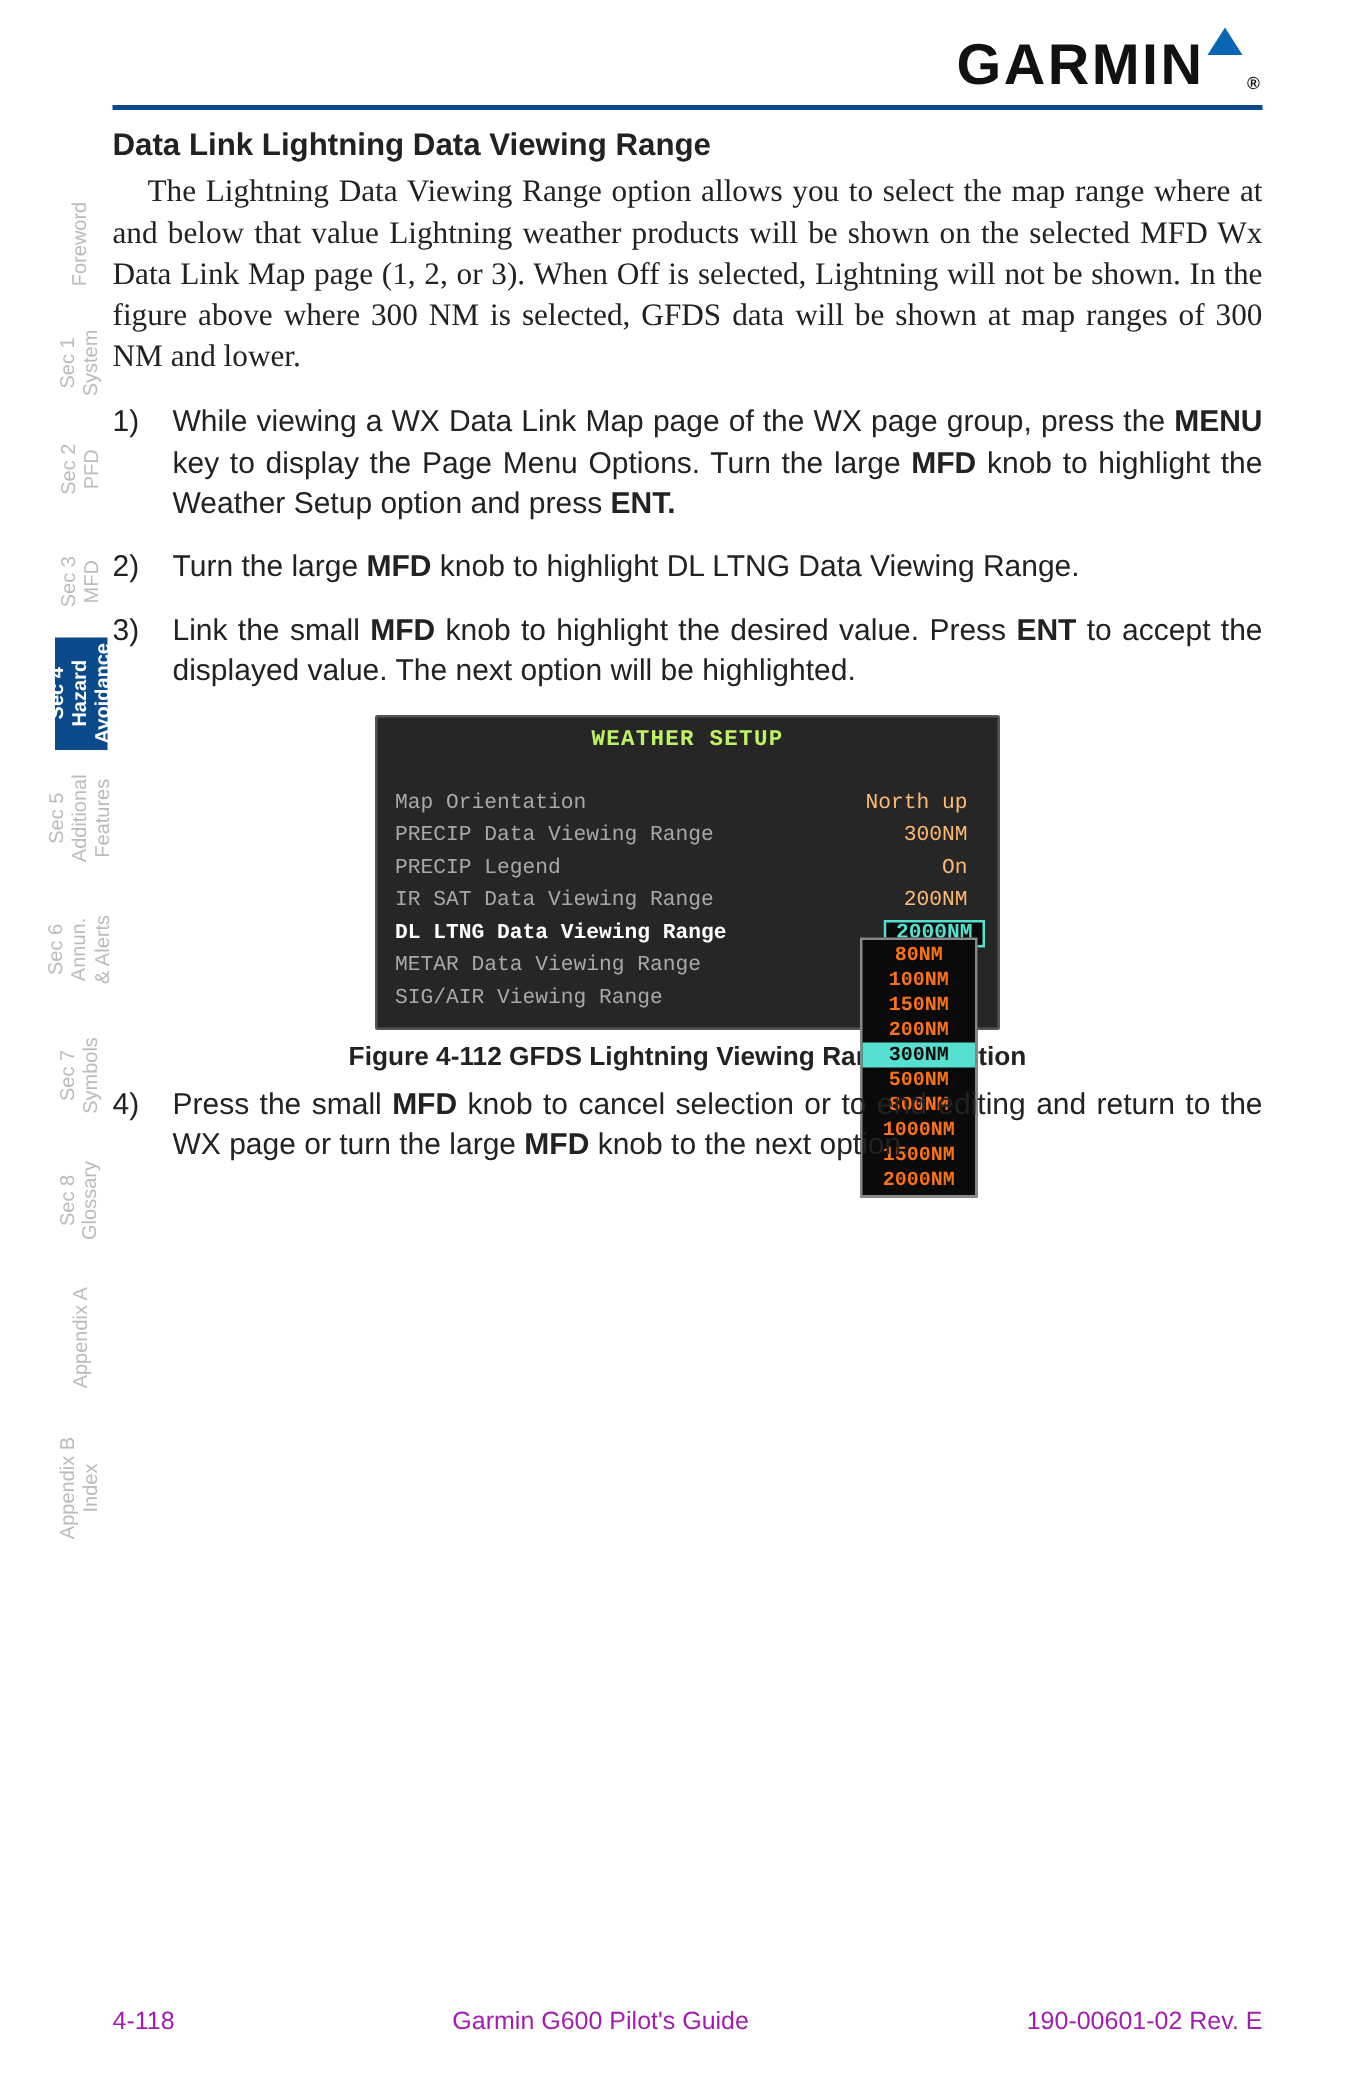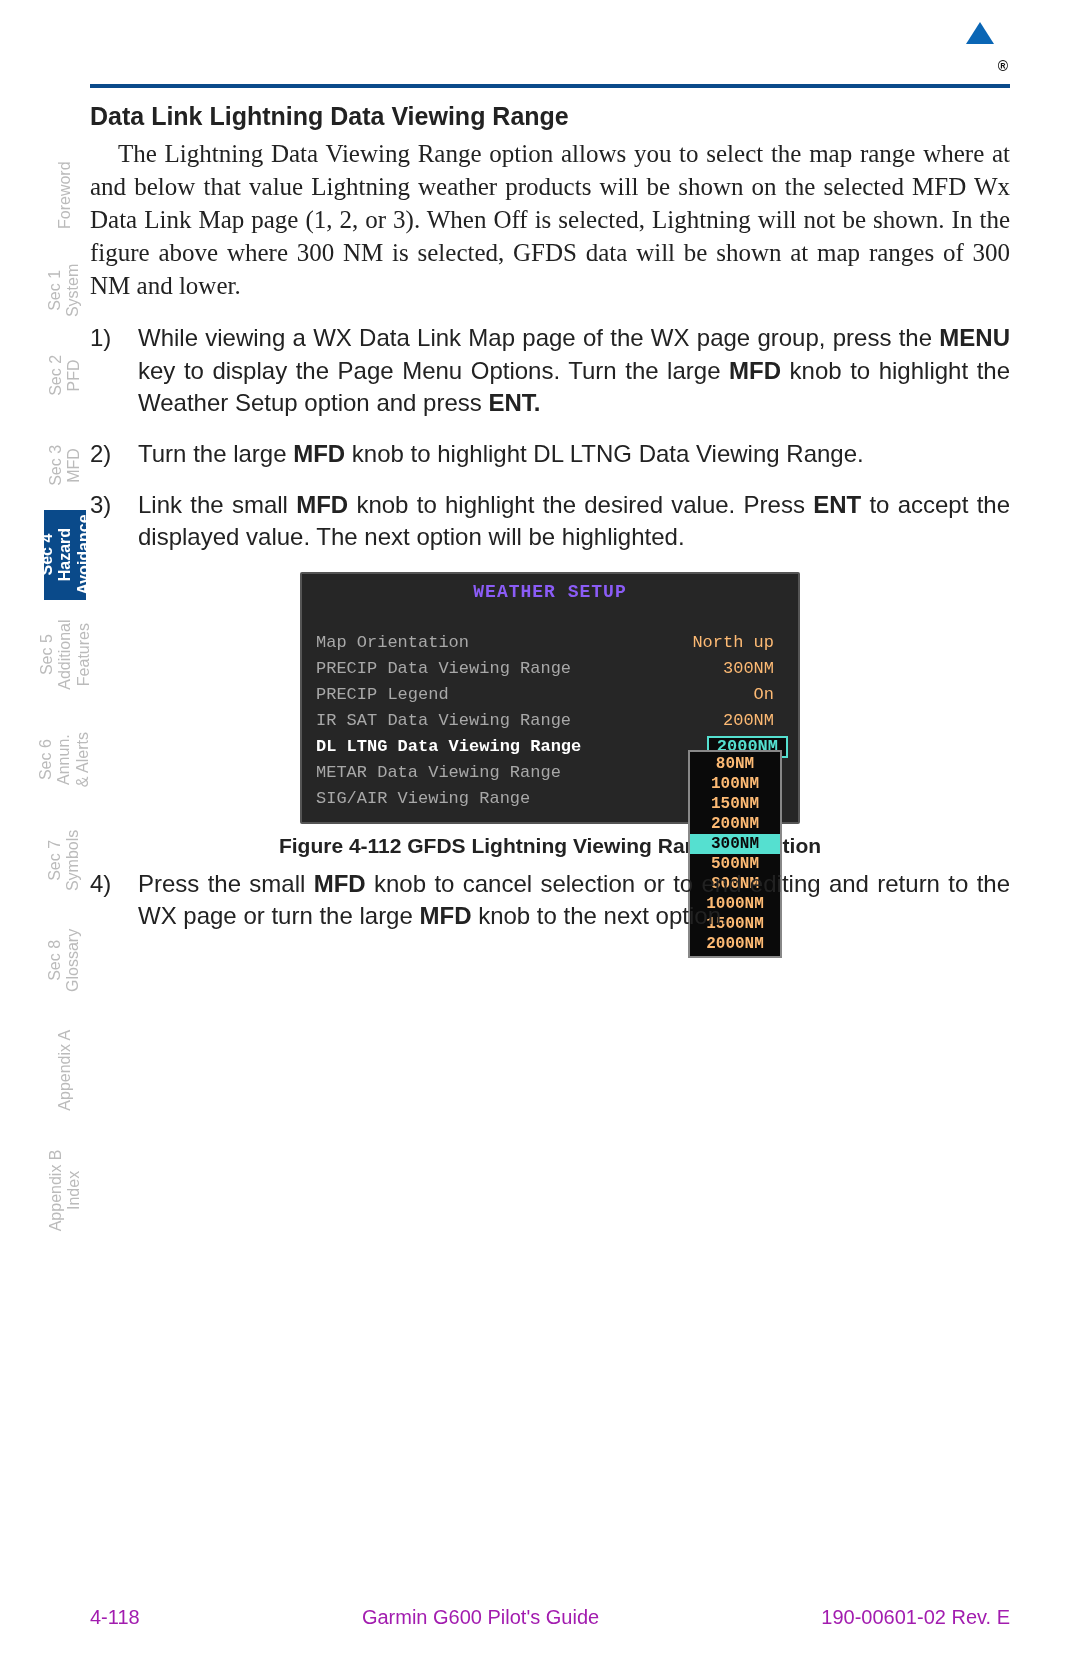--- a/index.html
+++ b/index.html
@@ -11,29 +11,29 @@
   .rule { position: absolute; left: 90px; right: 70px; top: 84px; height: 4px; background: #0a4a8a; }
   .content { position: absolute; left: 90px; right: 70px; top: 102px; }
   .section-title { font-family: Arial, Helvetica, sans-serif; font-weight: 700; font-size: 25px; margin-bottom: 6px; }
   .body-para { font-size: 25px; line-height: 1.32; text-align: justify; text-indent: 28px; margin-bottom: 20px; }
   ol.steps { list-style: none; counter-reset: step; font-family: Arial, Helvetica, sans-serif; font-size: 24px; line-height: 1.36; }
   ol.steps li { counter-increment: step; position: relative; padding-left: 48px; margin-bottom: 18px; text-align: justify; }
   ol.steps li::before { content: counter(step) ")"; position: absolute; left: 0; top: 0; }
   .steps strong { font-weight: 700; }
   .figure-wrap { text-align: center; margin: 14px 0 10px 0; }
   .device { display: inline-block; width: 500px; background: #262626; border: 2px solid #555; border-radius: 2px; padding: 0; text-align: left; font-family: "Courier New", monospace; font-size: 17px; color: #bfbfbf; position: relative; }
-  .device-title { text-align: center; color: #8b5cf6; font-weight: bold; padding: 8px 0 10px 0; letter-spacing: 1px; font-size: 18px; }
+  .device-title { text-align: center; color: #bef264; font-weight: bold; padding: 8px 0 10px 0; letter-spacing: 1px; font-size: 18px; }
   .device-rows { padding: 2px 10px 10px 14px; margin-top: 16px; }
   .device-row { display: flex; justify-content: space-between; align-items: center; height: 26px; }
   .device-row .lbl { color: #a8a8a8; }
   .device-row .val { color: #fdba74; margin-right: 14px; }
   .device-row.sel .lbl { color: #fff; font-weight: bold; }
   .device-row.sel .valbox { background: #0a0a0a; color: #55e0d0; border: 2px solid #55e0d0; padding: 0 8px; height: 22px; line-height: 18px; font-weight: bold; }
   .device .dropdown { position: absolute; right: 16px; top: 176px; width: 94px; background: #0a0a0a; border: 2px solid #888; padding: 2px 0; }
-  .device .dropdown .opt { color: #fdba74; text-align: center; font-weight: bold; font-size: 16px; line-height: 20px; }
+  .device .dropdown .opt { color: #f97316; text-align: center; font-weight: bold; font-size: 16px; line-height: 20px; }
   .device .dropdown .opt.cur { background: #55e0d0; color: #0a0a0a; }
   .fig-caption { font-family: Arial, Helvetica, sans-serif; font-weight: 700; font-size: 21px; margin-top: 10px; }
   .side-tabs { position: absolute; left: 44px; top: 140px; width: 42px; }
   .tab { font-family: Arial, Helvetica, sans-serif; font-size: 16px; color: #bbb; text-align: center; line-height: 1.15; padding: 6px 0; white-space: pre; }
   .tab .rot { display: inline-block; transform: rotate(-90deg); transform-origin: center; }
   .tab.active { background: #0a4a8a; color: #fff; font-weight: 700; }
   .tab-foreword { height: 110px; display:flex; align-items:center; justify-content:center; }
   .tab-sec1 { height: 80px; display:flex; align-items:center; justify-content:center; }
   .tab-sec2 { height: 90px; display:flex; align-items:center; justify-content:center; }
   .tab-sec3 { height: 90px; display:flex; align-items:center; justify-content:center; }
@@ -44,20 +44,21 @@
   .tab-sec8 { height: 100px; display:flex; align-items:center; justify-content:center; }
   .tab-appa { height: 120px; display:flex; align-items:center; justify-content:center; }
   .tab-appb { height: 120px; display:flex; align-items:center; justify-content:center; }
   .footer { position: absolute; left: 90px; right: 70px; bottom: 40px; display: flex; justify-content: space-between; font-family: Arial, Helvetica, sans-serif; font-size: 20px; color: #a21caf; }
 </style>
 </head>
 <body>
 
 <div class="page">
   <div class="brand">
+    <span>GARMIN</span>
     <span class="tri"></span>
     <span class="reg">®</span>
   </div>
   <div class="rule"></div>
 
   <div class="side-tabs">
     <div class="tab tab-foreword"><span class="rot">Foreword</span></div>
     <div class="tab tab-sec1"><span class="rot">Sec 1
 System</span></div>
     <div class="tab tab-sec2"><span class="rot">Sec 2

